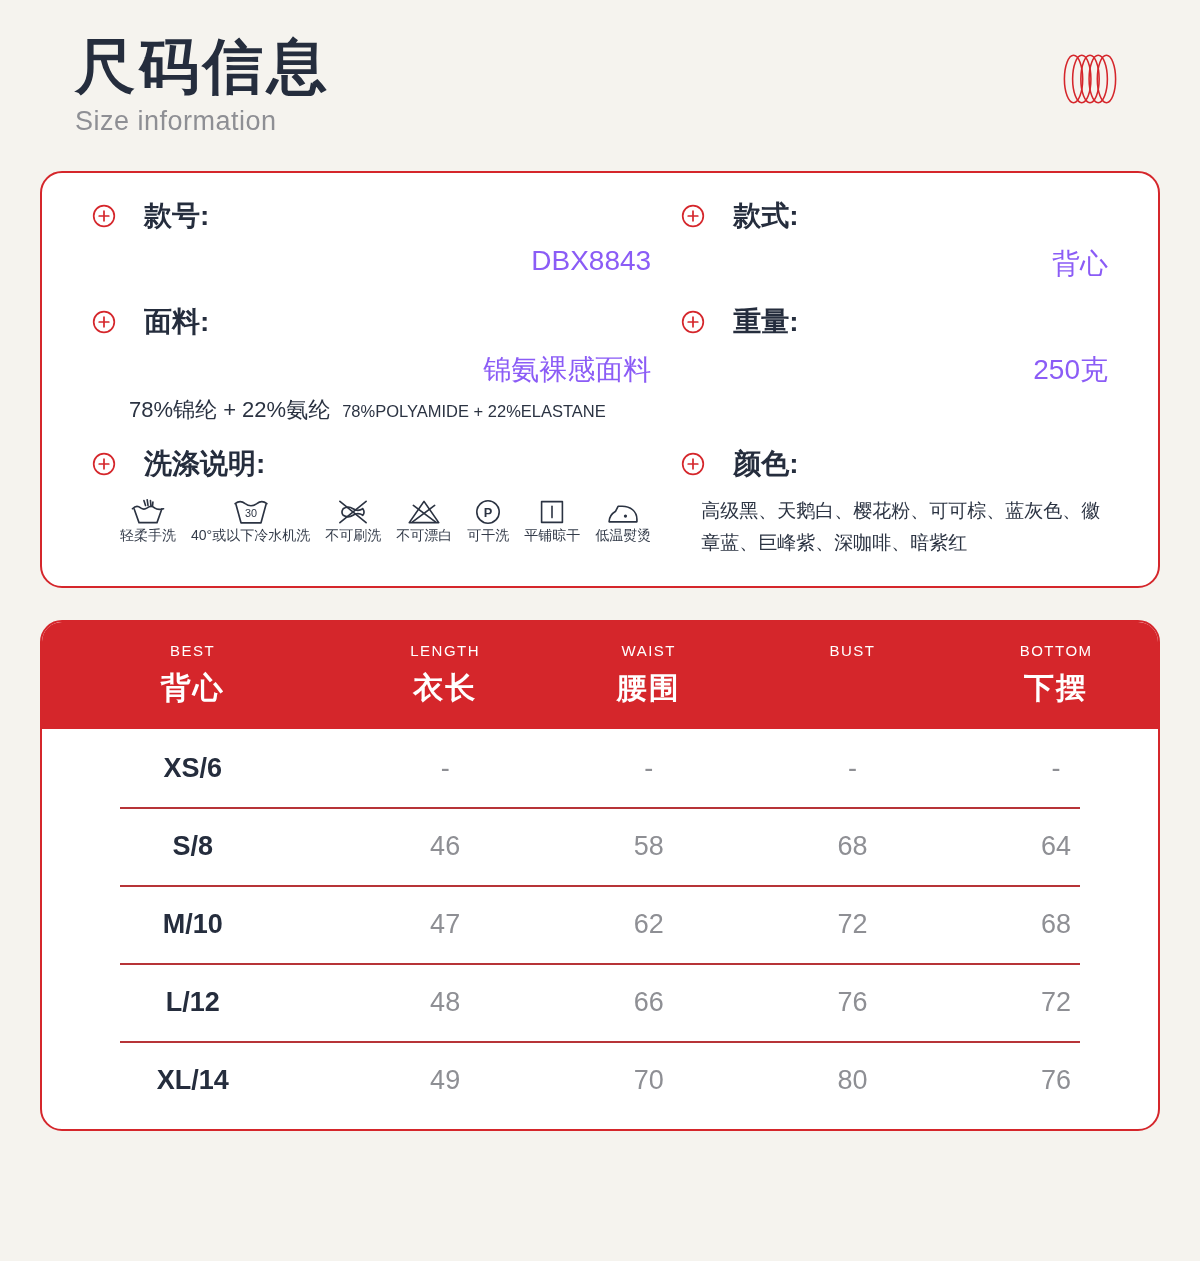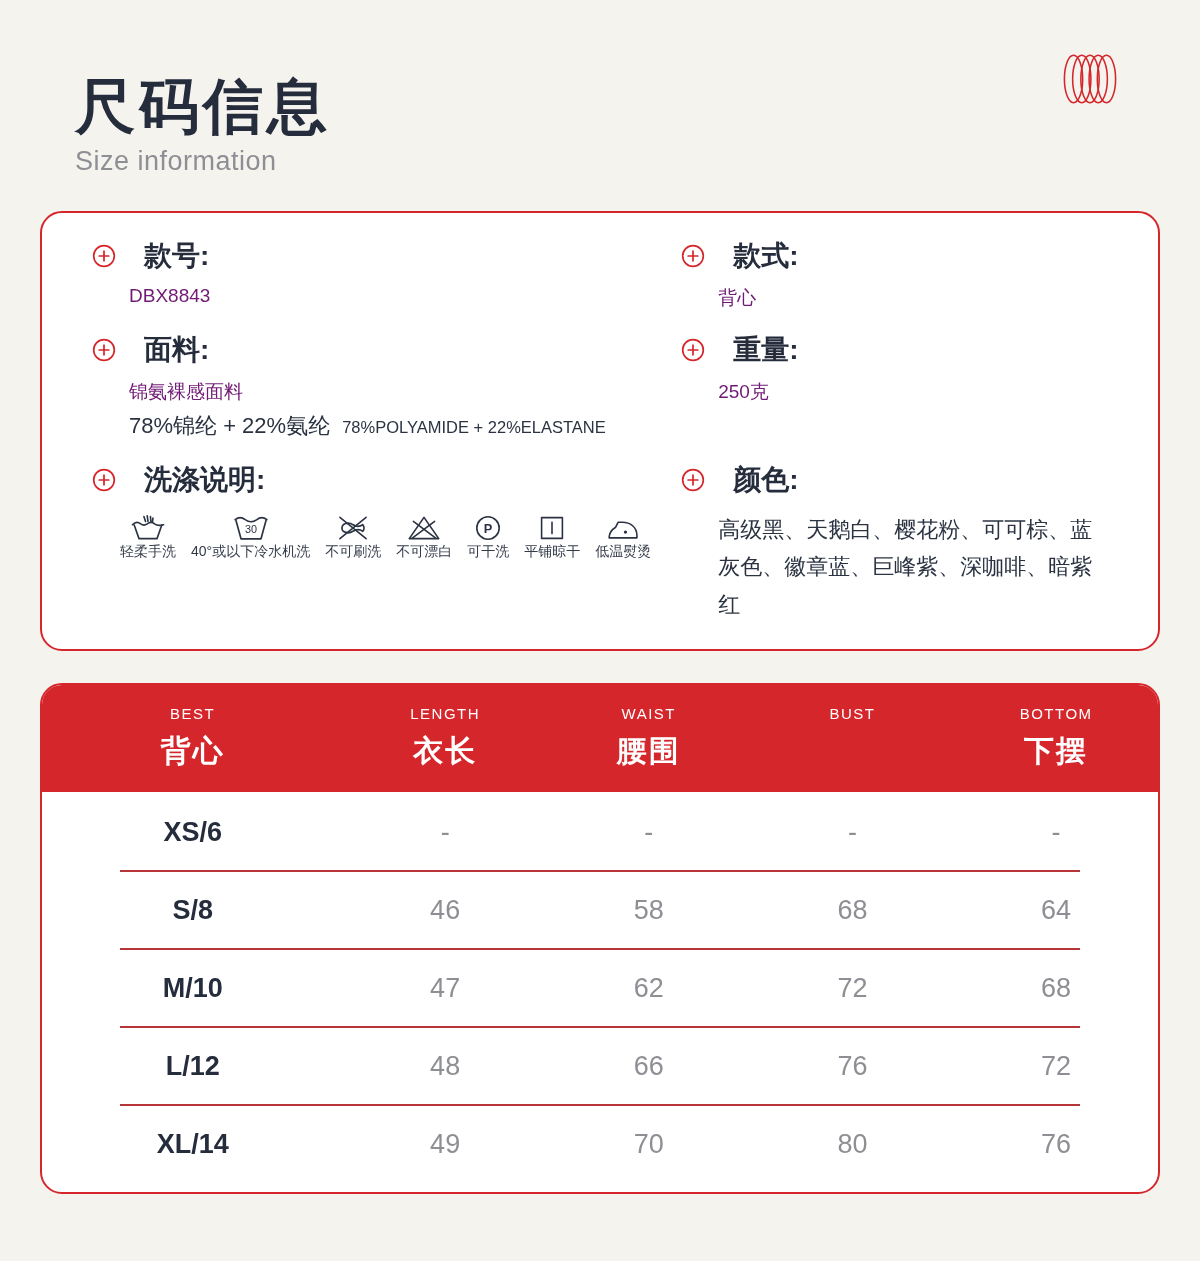--- a/index.html
+++ b/index.html
@@ -1,35 +1,35 @@
 <!DOCTYPE html>
 <html><head>
 <meta charset="utf-8">
 <style>
   html,body{margin:0;padding:0;background:#f5f3ee;}
   body{width:1200px;height:1261px;position:relative;overflow:hidden;
        font-family:"Liberation Sans","DejaVu Sans",sans-serif;color:#272f3f;}
-  .header{padding:74px 75px 0;position:relative;}
+  .header{padding:34px 75px 0;position:relative;}
   .title{font-size:60px;font-weight:800;color:#252d3d;letter-spacing:4px;line-height:1.1;}
   .subtitle{font-size:27px;color:#8e8f94;margin-top:6px;letter-spacing:.5px;}
   .logo{position:absolute;top:50px;right:78px;}
 
   .card{margin:34px 40px 0;background:#ffffff;border:2px solid #d5262b;border-radius:22px;
         padding:24px 50px 26px;box-sizing:border-box;}
   .grid{display:grid;grid-template-columns:1.05fr 1fr;column-gap:30px;row-gap:20px;}
   .field-label{display:flex;align-items:center;gap:28px;font-size:28px;font-weight:800;color:#252d3d;}
   .plus{display:inline-flex;width:24px;height:24px;flex:0 0 24px;}
-  .field-body{margin:10px 0 0 37px;font-size:19px;color:#701a75;}
+  .field-body{margin:10px 0 0 37px;font-size:28px;color:#8b5cf6;text-align:right;}
   .fab-comp{margin:6px 0 0 37px;font-size:22px;color:#2b3342;white-space:nowrap;}
   .fab-comp .en{font-size:16.5px;margin-left:12px;}
   .care-row{display:flex;align-items:flex-end;gap:15px;margin:14px 0 0 28px;}
   .care-item{display:flex;flex-direction:column;align-items:center;}
   .care-item .lbl{font-size:14px;color:#333b49;white-space:nowrap;}
   .care-item svg{display:block;}
-  .color-value{margin:12px 0 0 37px;font-size:22px;line-height:1.7;max-width:495px;color:#2b3342;}
+  .color-value{margin:12px 0 0 20px;font-size:19px;line-height:1.7;max-width:495px;color:#2b3342;}
   .card-note{margin:24px 0 0 37px;color:#d5262b;font-weight:800;font-size:21px;letter-spacing:.5px;}
 
   .table-card{margin:32px 40px 0;background:#ffffff;border:2px solid #d5262b;border-radius:22px;overflow:hidden;}
   .cols{display:grid;grid-template-columns:27% 18.25% 18.25% 18.25% 18.25%;text-align:center;}
   .thead{background:#d5262b;color:#ffffff;padding:20px 0 20px;}
   .th .en{font-size:15px;letter-spacing:1.5px;font-weight:400;}
   .th .cn{font-size:30px;font-weight:800;margin-top:9px;letter-spacing:2px;}
   .tbody{padding:2px 0 10px;}
   .trow{align-items:center;height:76px;}
   .trow .size{font-size:27px;font-weight:700;color:#252d3d;}

